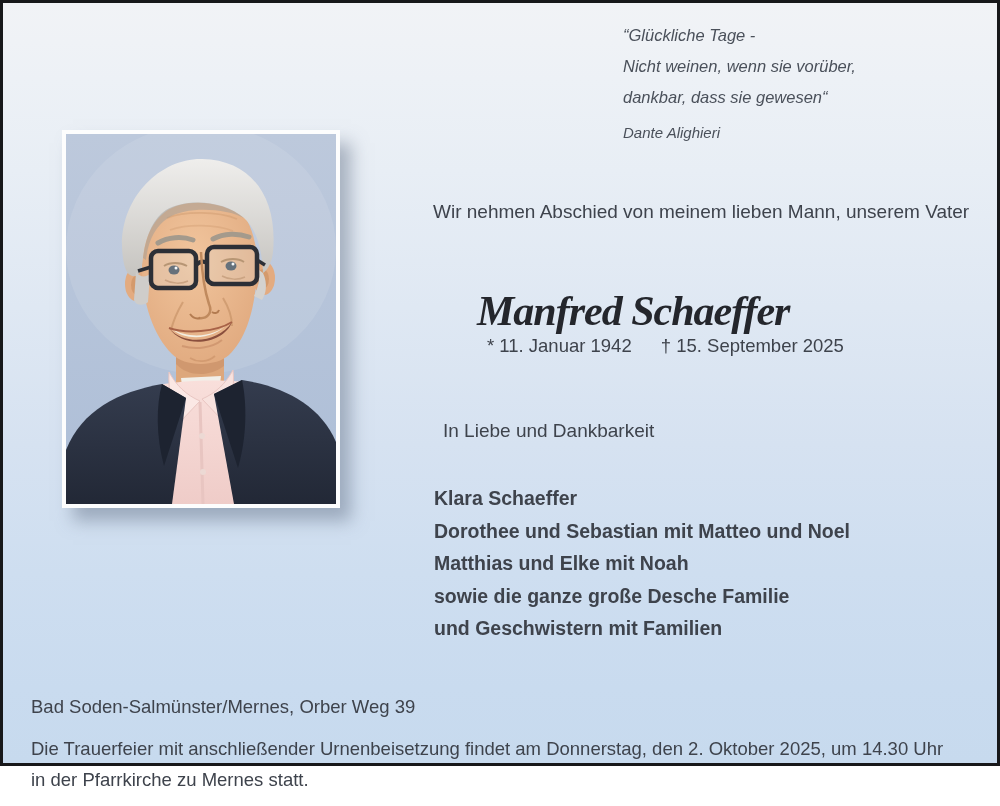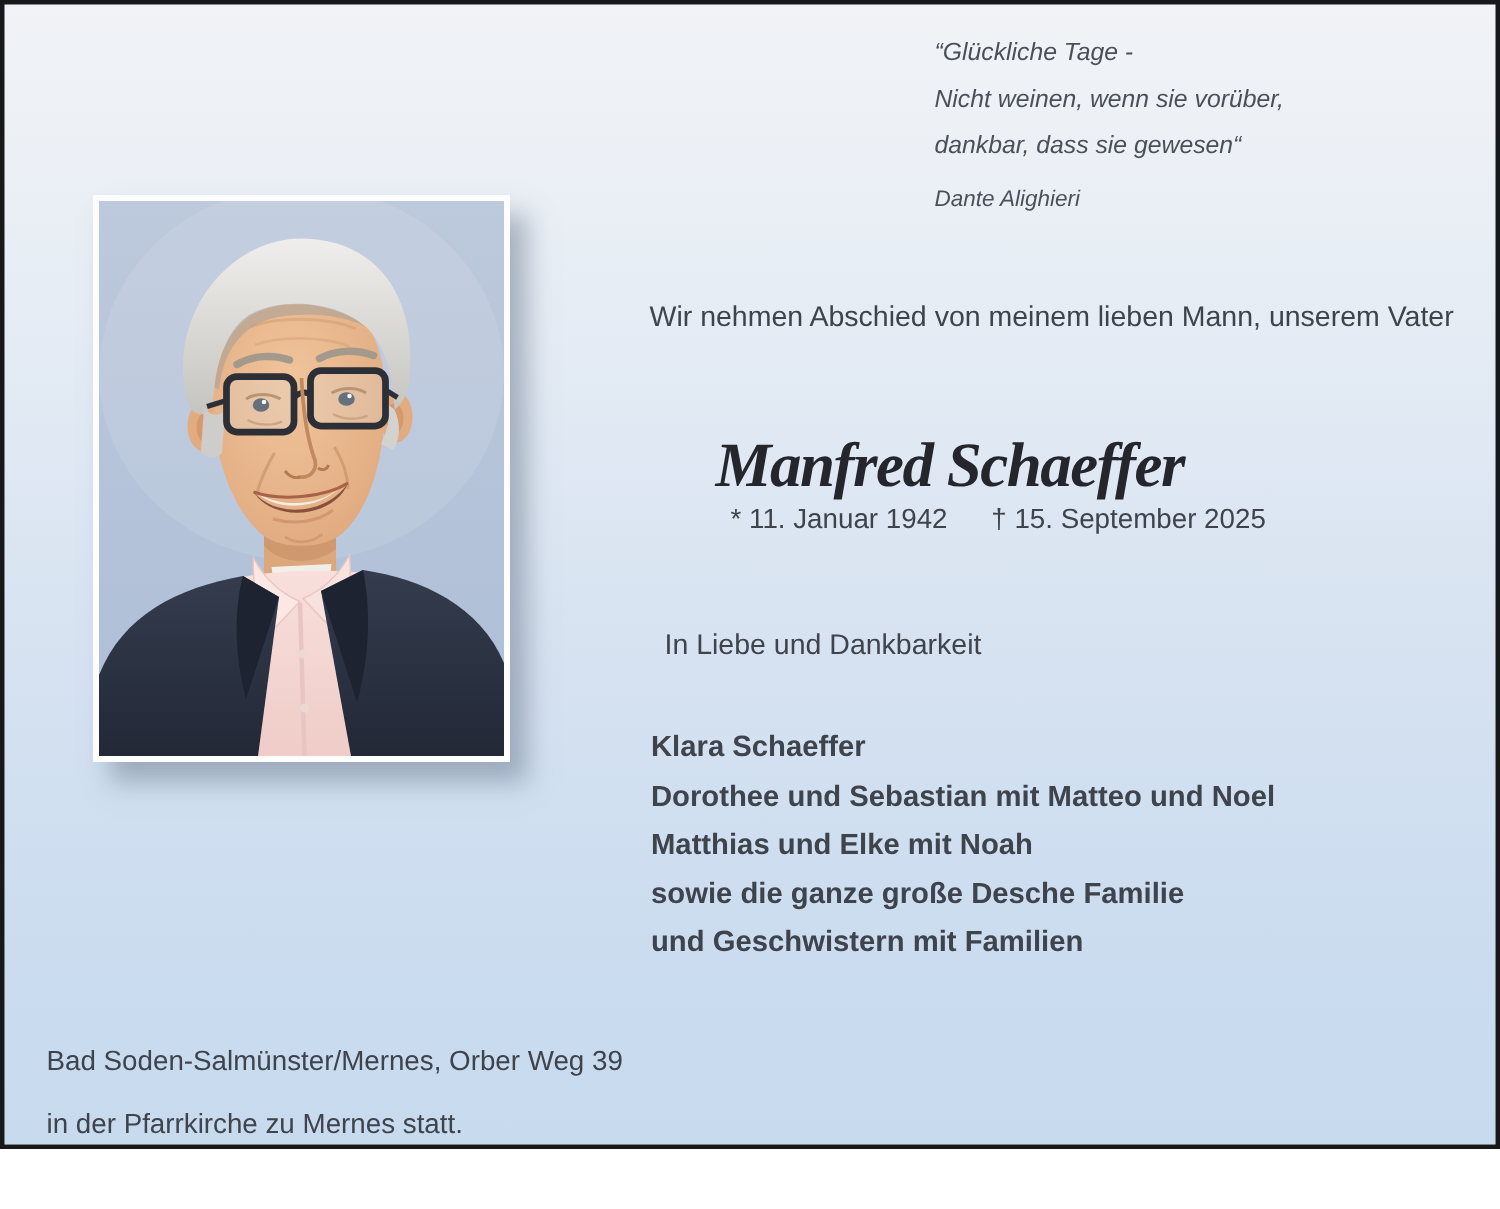--- a/index.html
+++ b/index.html
@@ -170,16 +170,17 @@
     <div>Klara Schaeffer</div>
     <div>Dorothee und Sebastian mit Matteo und Noel</div>
     <div>Matthias und Elke mit Noah</div>
     <div>sowie die ganze große Desche Familie</div>
     <div>und Geschwistern mit Familien</div>
   </div>
 
   <div class="abs address txt">Bad Soden-Salmünster/Mernes, Orber Weg 39</div>
 
   <div class="abs service txt">
+    <div>Die Trauerfeier mit anschließender Urnenbeisetzung findet am Donnerstag, den 2. Oktober 2025, um 14.30 Uhr</div>
     <div>in der Pfarrkirche zu Mernes statt.</div>
   </div>
 
 </div>
 
 </body></html>

